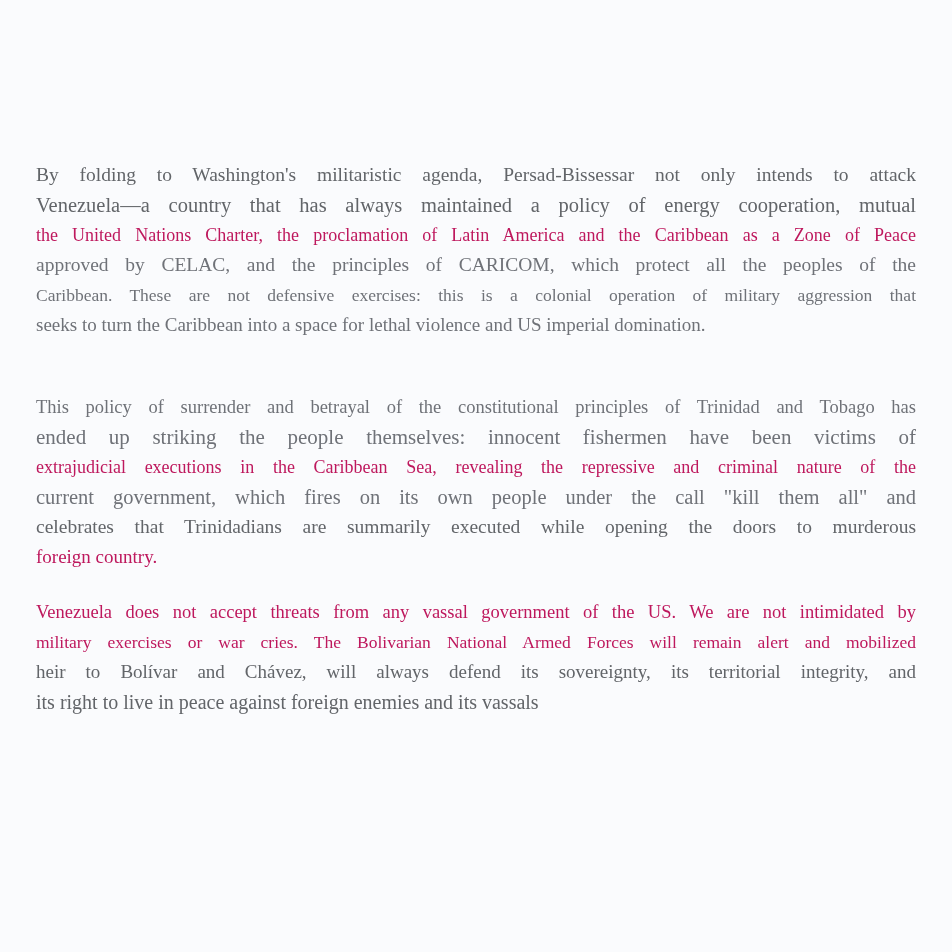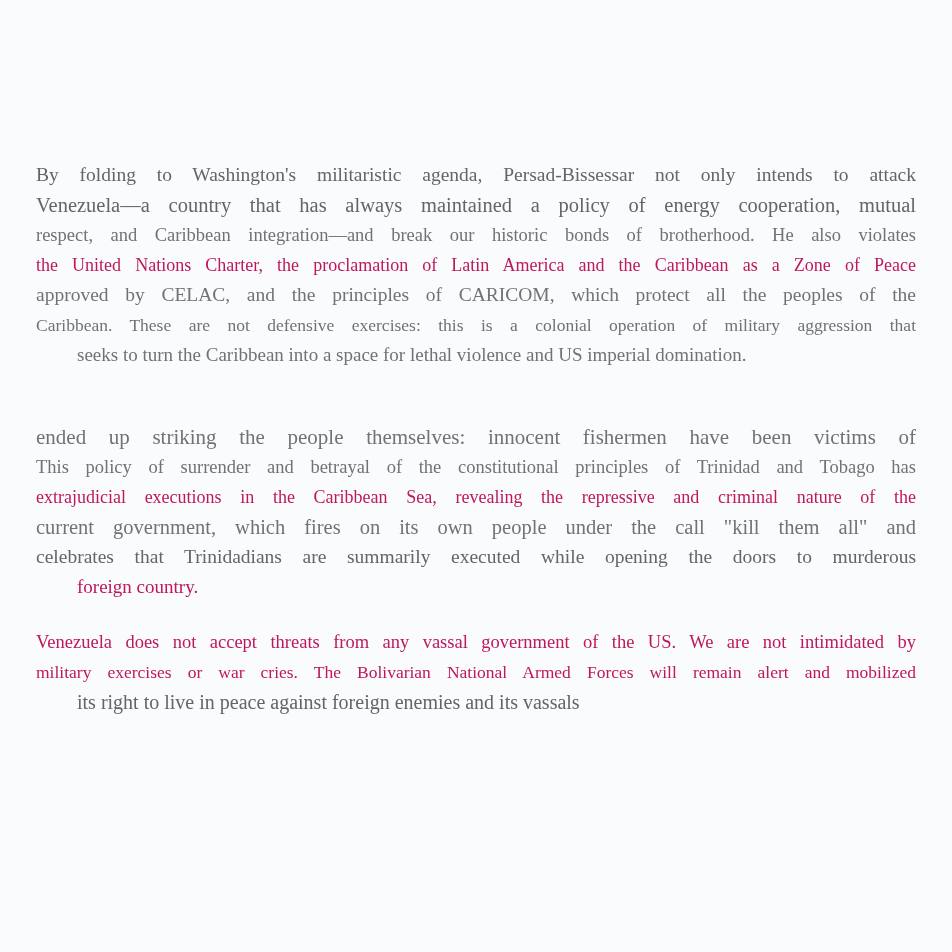--- a/index.html
+++ b/index.html
@@ -28,21 +28,20 @@
   .line {
     line-height: 30px;
     text-align: justify;
     text-align-last: justify;
     overflow: hidden;
     white-space: normal;
   }
   .line.last {
     text-align: center;
     text-align-last: left;
-    margin-left: 41px;
   }
   
   .f175 { font-size: 17.5px; }
   .f18  { font-size: 18px; }
   .f185 { font-size: 18.5px; }
   .f19  { font-size: 19px; }
   .f195 { font-size: 19.5px; }
   .f20  { font-size: 20px; }
   .f205 { font-size: 20.5px; }
   .f21  { font-size: 21px; }
@@ -52,35 +51,35 @@
   .c-light { color: #be185d; }
 </style>
 </head>
 <body>
 
 <div class="page">
 
   <div class="para para-1">
     <div class="line f195 c-dark">By folding to Washington's militaristic agenda, Persad-Bissessar not only intends to attack</div>
     <div class="line f205 c-dark">Venezuela—a country that has always maintained a policy of energy cooperation, mutual</div>
-    <div class="line f185 c-mid">respect, and Caribbean integration—and break our historic bonds of brotherhood. He also violates</div>
     <div class="line f18 c-light">the United Nations Charter, the proclamation of Latin America and the Caribbean as a Zone of Peace</div>
     <div class="line f195 c-mid">approved by CELAC, and the principles of CARICOM, which protect all the peoples of the</div>
     <div class="line f175 c-mid">Caribbean. These are not defensive exercises: this is a colonial operation of military aggression that</div>
     <div class="line f19 c-mid last">seeks to turn the Caribbean into a space for lethal violence and US imperial domination.</div>
   </div>
 
   <div class="para para-2">
+    <div class="line f185 c-mid">This policy of surrender and betrayal of the constitutional principles of Trinidad and Tobago has</div>
     <div class="line f21 c-mid">ended up striking the people themselves: innocent fishermen have been victims of</div>
-    <div class="line f185 c-mid">This policy of surrender and betrayal of the constitutional principles of Trinidad and Tobago has</div>
     <div class="line f18 c-light">extrajudicial executions in the Caribbean Sea, revealing the repressive and criminal nature of the</div>
     <div class="line f205 c-mid">current government, which fires on its own people under the call "kill them all" and</div>
     <div class="line f195 c-dark">celebrates that Trinidadians are summarily executed while opening the doors to murderous</div>
     <div class="line f19 c-light last">foreign country.</div>
   </div>
 
   <div class="para para-3">
     <div class="line f185 c-light">Venezuela does not accept threats from any vassal government of the US. We are not intimidated by</div>
     <div class="line f175 c-light">military exercises or war cries. The Bolivarian National Armed Forces will remain alert and mobilized</div>
+    <div class="line f19 c-dark">heir to Bolívar and Chávez, will always defend its sovereignty, its territorial integrity, and</div>
     <div class="line f20 c-dark last">its right to live in peace against foreign enemies and its vassals</div>
   </div>
 
 </div>
 
 </body></html>

